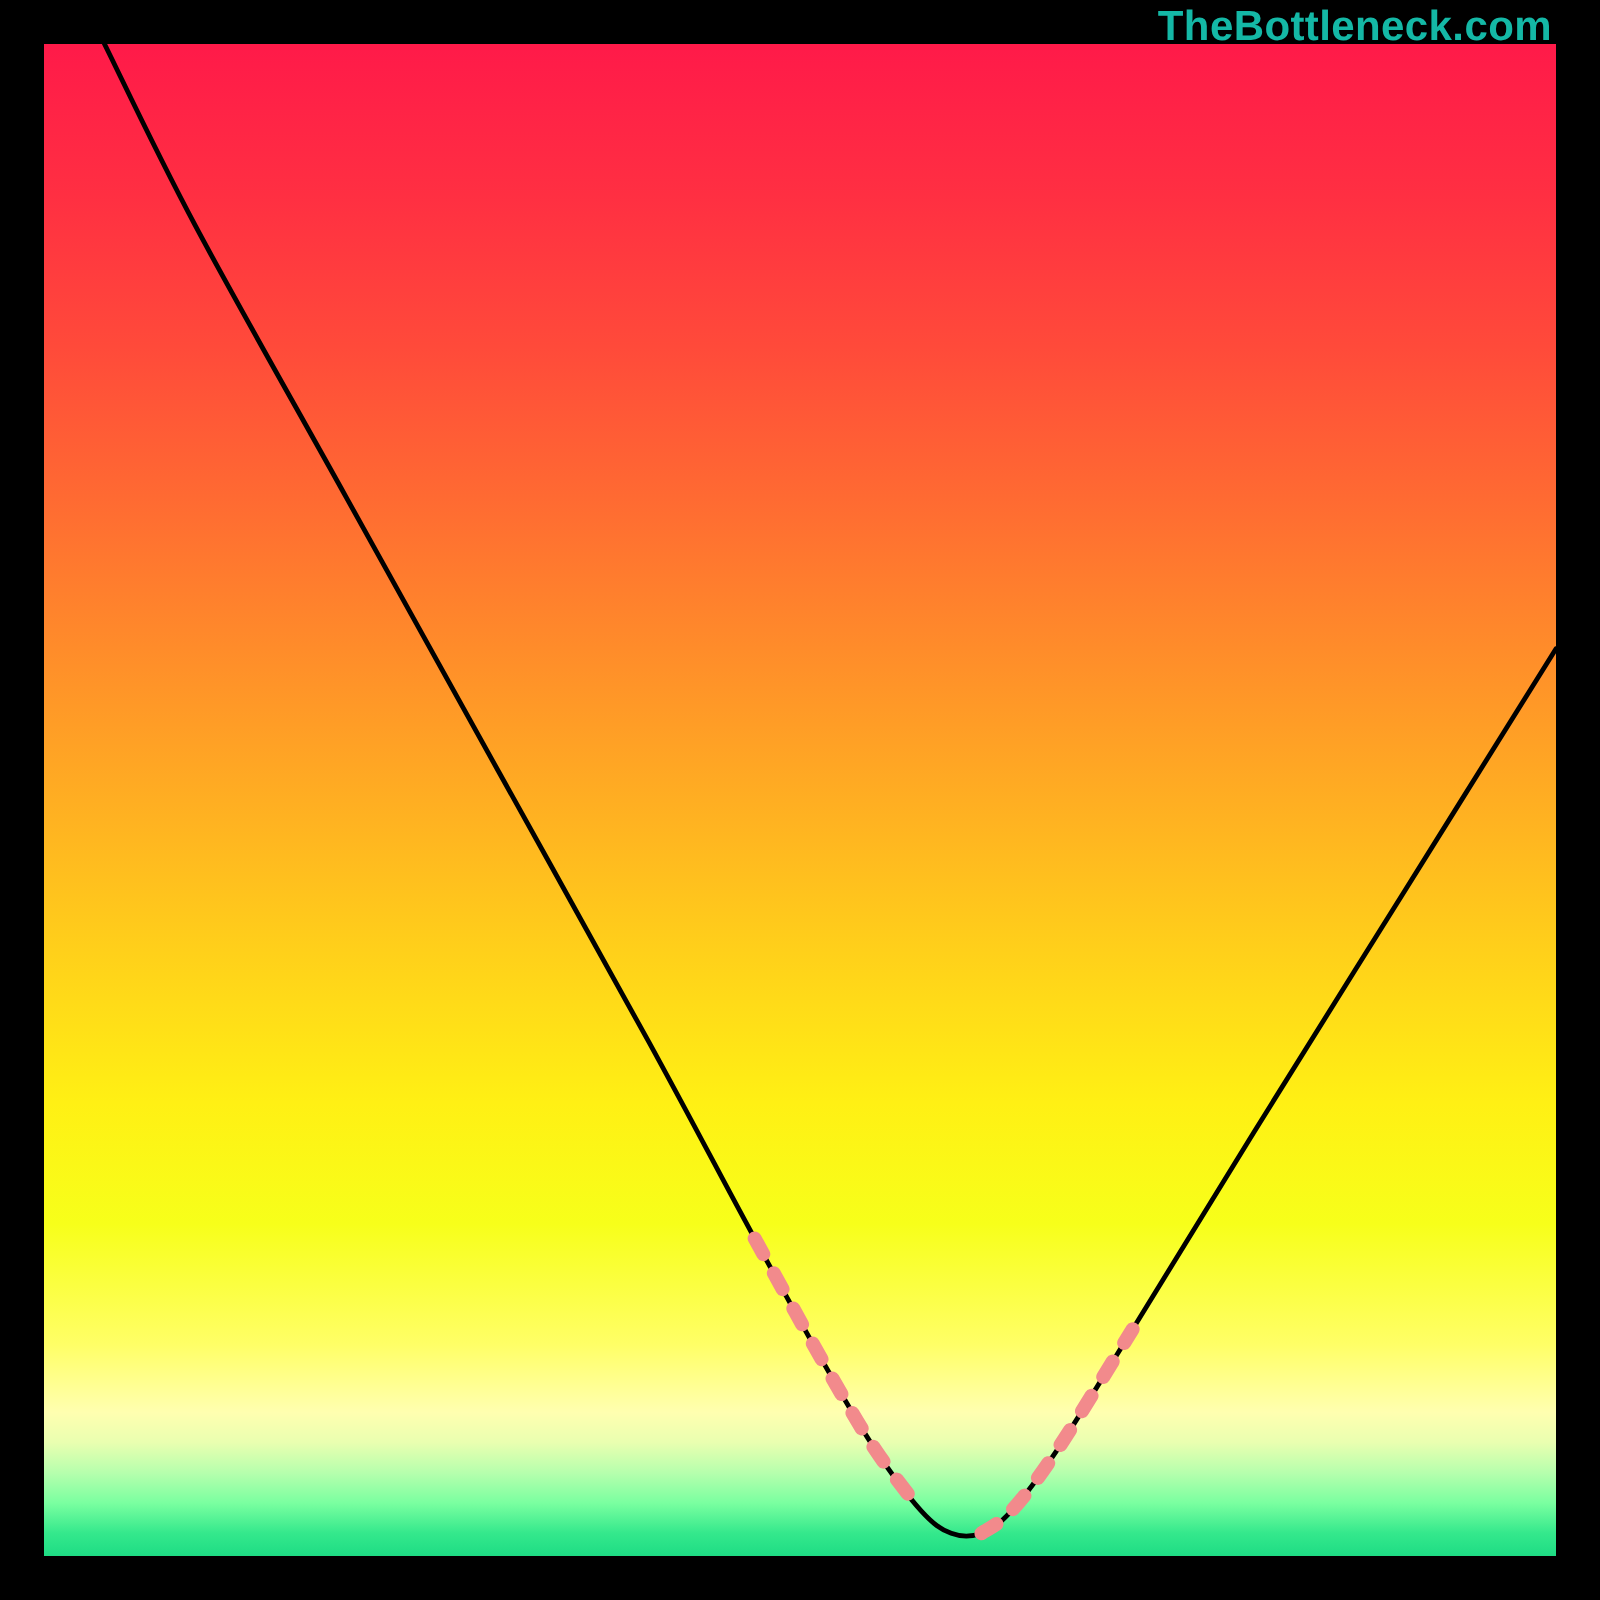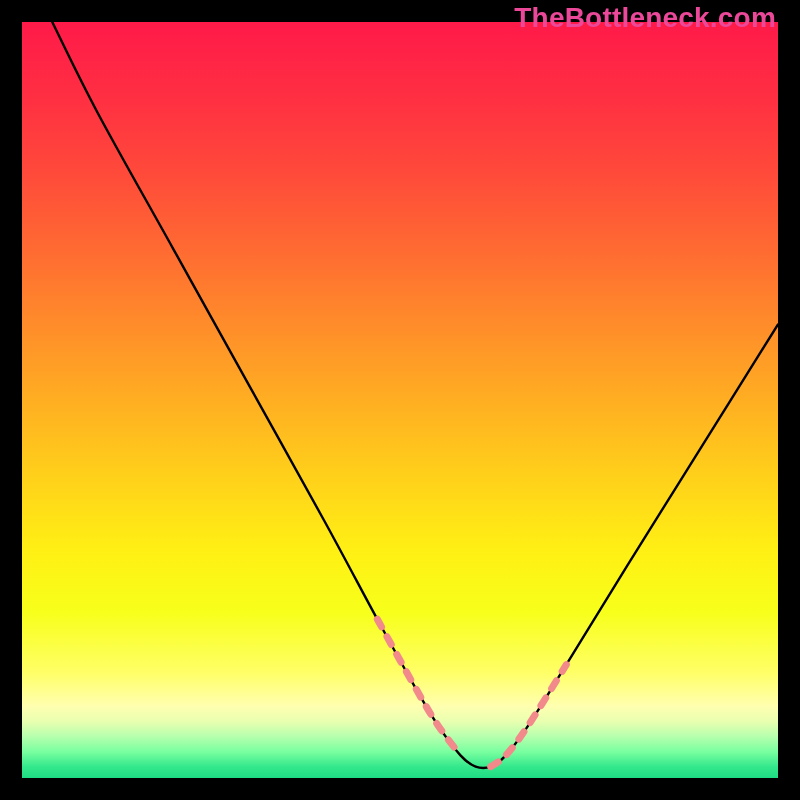--- a/index.html
+++ b/index.html
@@ -23,23 +23,23 @@
     left: 0;
     top: 0;
     width: 756px;
     height: 756px;
   }
   .watermark {
     position: absolute;
     top: 2px;
     right: 24px;
     font-family: Arial, Helvetica, sans-serif;
-    font-size: 28px;
+    font-size: 21px;
     font-weight: 600;
-    color: #ec4899;
+    color: #14b8a6;
     letter-spacing: 0.2px;
     user-select: none;
   }
   .curve {
     position: absolute;
     left: 0;
     top: 0;
     width: 756px;
     height: 756px;
     pointer-events: none;

